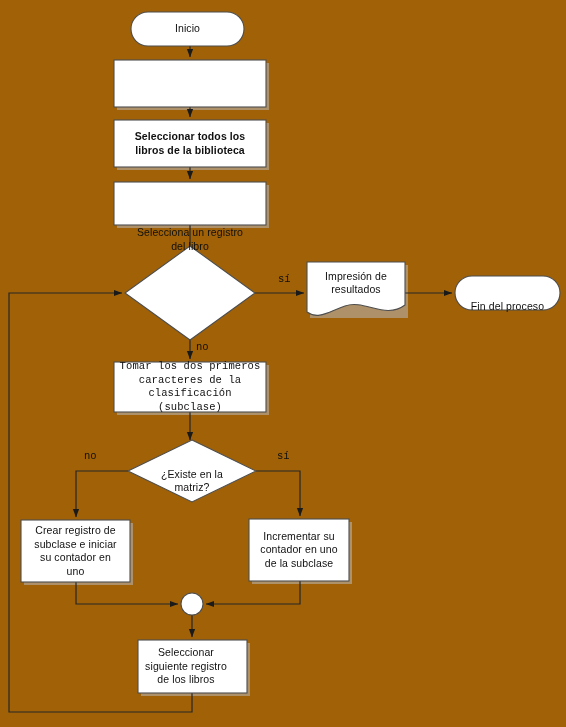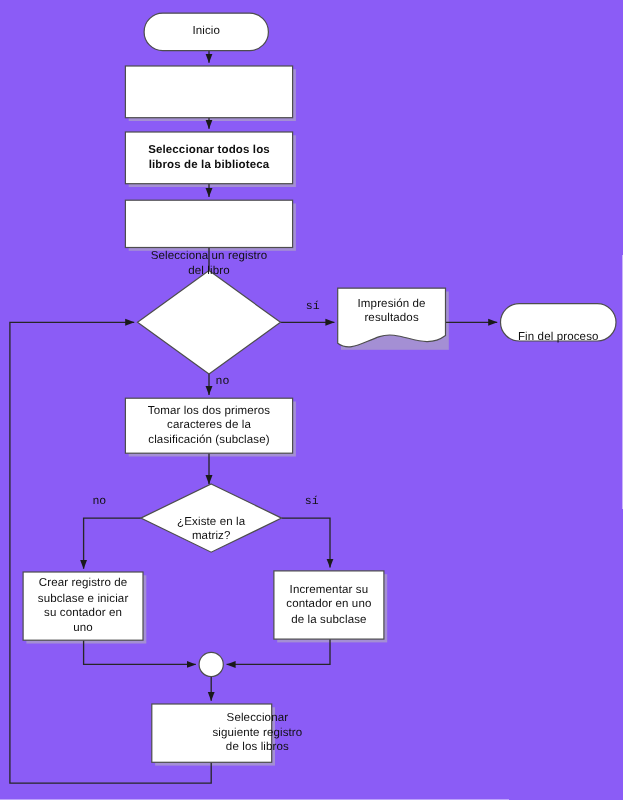--- a/index.html
+++ b/index.html
@@ -8,21 +8,21 @@
     padding: 0;
     background: #ffffff;
   }
   body {
     font-family: "Liberation Sans", sans-serif;
   }
   #stage {
     position: relative;
     width: 566px;
     height: 727px;
-    background: #8b5cf6;
+    background: #a16207;
     overflow: hidden;
   }
   #flow-svg {
     position: absolute;
     left: 0;
     top: 0;
     width: 566px;
     height: 727px;
   }
   .node-label {
@@ -142,37 +142,37 @@
 
   <div class="node-label" style="left:114px; top:182px; width:152px; height:43px;margin-top:36px;">Selecciona un  registro
 del libro</div>
 
 
   <div class="node-label" style="left:307px; top:266px; width:98px; height:34px;">Impresión de
 resultados</div>
 
   <div class="node-label" style="left:455px; top:276px; width:105px; height:34px;margin-top:14px;">Fin del proceso</div>
 
-  <div class="node-label" style="left:114px; top:362px; width:152px; height:50px;">Tomar los dos primeros
+  <div class="node-label" style="left:114px; top:362px; width:152px; height:50px;font-family:Liberation Mono, monospace;">Tomar los dos primeros
 caracteres de la
 clasificación (subclase)</div>
 
   <div class="node-label" style="left:132px; top:455px; width:120px; height:30px;margin-top:11px;">¿Existe en la
 matriz?</div>
 
   <div class="node-label" style="left:21px; top:520px; width:109px; height:62px;">Crear registro de
 subclase e iniciar
 su contador en
 uno</div>
 
   <div class="node-label" style="left:249px; top:519px; width:100px; height:62px;">Incrementar su
 contador en uno
 de la subclase</div>
 
-  <div class="node-label" style="left:138px; top:640px; width:96px; height:53px;padding-left:48px;">Seleccionar
+  <div class="node-label" style="left:138px; top:640px; width:96px; height:53px;">Seleccionar
 siguiente registro
 de los libros</div>
 
   <div class="edge-label" style="left:278px; top:273px;">sí</div>
 
   <div class="edge-label" style="left:196px; top:341px;">no</div>
 
   <div class="edge-label" style="left:84px; top:450px;">no</div>
 
   <div class="edge-label" style="left:277px; top:450px;">sí</div>

